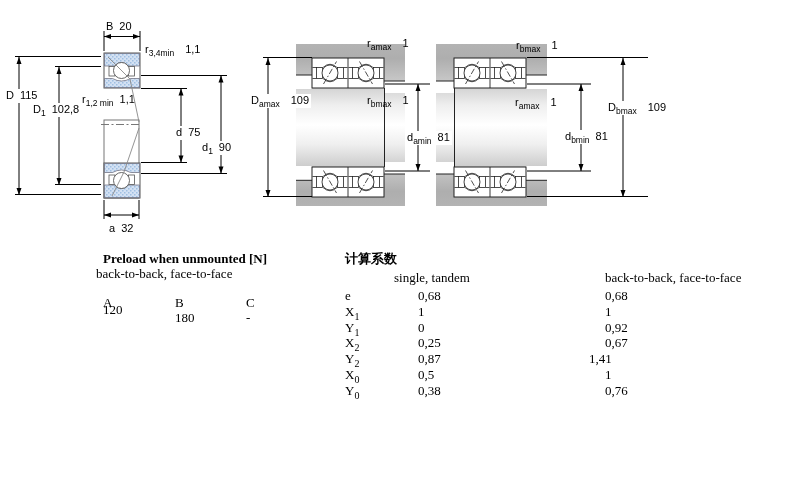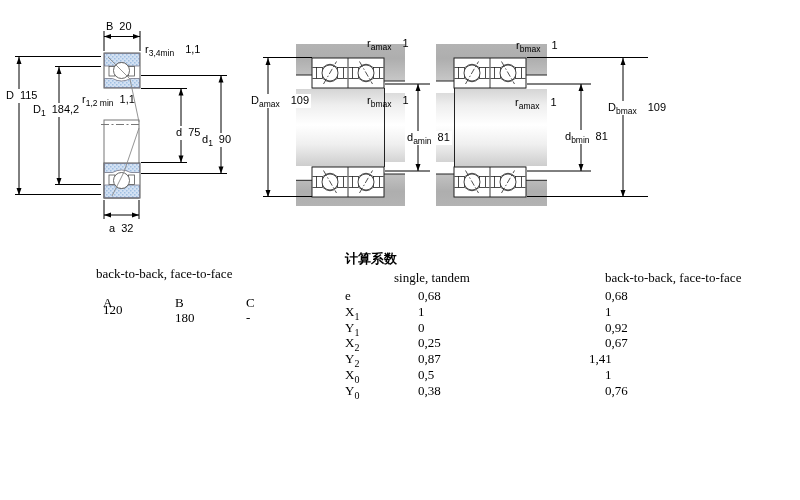--- a/index.html
+++ b/index.html
@@ -191,36 +191,37 @@
     <path d="M581,84 l-2.5,7 h5 Z"></path>
         <path d="M581,171 l-2.5,-7 h5 Z"></path>
     <path d="M623,58 l-2.5,7 h5 Z"></path>
         <path d="M623,197 l-2.5,-7 h5 Z"></path>
   </g>
 </svg>
 
 <div class="dim" style="left:106px;top:20px"><span>B</span><sub></sub><span class="v">20</span></div>
 <div class="dim" style="left:145px;top:43px"><span>r</span><sub>3,4min</sub><span class="vg">1,1</span></div>
 <div class="dim wbg" style="left:4px;top:89px"><span>D</span><sub></sub><span class="v">115</span></div>
-<div class="dim wbg" style="left:31px;top:103px"><span>D</span><sub>1</sub><span class="v">184,2</span></div>
+<div class="dim wbg" style="left:31px;top:103px"><span>D</span><sub>1</sub><span class="v">102,8</span></div>
 <div class="dim" style="left:82px;top:93px"><span>r</span><sub>1,2 min</sub><span class="v">1,1</span></div>
 <div class="dim wbg" style="left:174px;top:126px"><span>d</span><sub></sub><span class="v">75</span></div>
-<div class="dim wbg" style="left:200px;top:133px"><span>d</span><sub>1</sub><span class="v">90</span></div>
+<div class="dim wbg" style="left:200px;top:141px"><span>d</span><sub>1</sub><span class="v">90</span></div>
 <div class="dim" style="left:109px;top:222px"><span>a</span><sub></sub><span class="v">32</span></div>
 
 <div class="dim" style="left:367px;top:37px"><span>r</span><sub>amax</sub><span class="vg">1</span></div>
 <div class="dim" style="left:367px;top:94px"><span>r</span><sub>bmax</sub><span class="vg">1</span></div>
 <div class="dim wbg" style="left:249px;top:94px"><span>D</span><sub>amax</sub><span class="vg">109</span></div>
 <div class="dim wbg" style="left:405px;top:131px"><span>d</span><sub>amin</sub><span class="v">81</span></div>
 
 <div class="dim" style="left:516px;top:39px"><span>r</span><sub>bmax</sub><span class="vg">1</span></div>
 <div class="dim" style="left:515px;top:96px"><span>r</span><sub>amax</sub><span class="vg">1</span></div>
 <div class="dim wbg" style="left:606px;top:101px"><span>D</span><sub>bmax</sub><span class="vg">109</span></div>
 <div class="dim wbg" style="left:563px;top:130px"><span>d</span><sub>bmin</sub><span class="v">81</span></div>
 
+<div class="ser bold" style="left:103px;top:251px">Preload when unmounted [N]</div>
 <div class="ser" style="left:96px;top:266px">back-to-back, face-to-face</div>
 <div class="ser" style="left:103px;top:295px">A</div>
 <div class="ser" style="left:175px;top:295px">B</div>
 <div class="ser" style="left:246px;top:295px">C</div>
 <div class="ser" style="left:103px;top:302px">120</div>
 <div class="ser" style="left:175px;top:310px">180</div>
 <div class="ser" style="left:246px;top:310px">-</div>
 
 <div class="ser bold" style="left:345px;top:251px">计算系数</div>
 <div class="ser" style="left:394px;top:270px">single, tandem</div>

